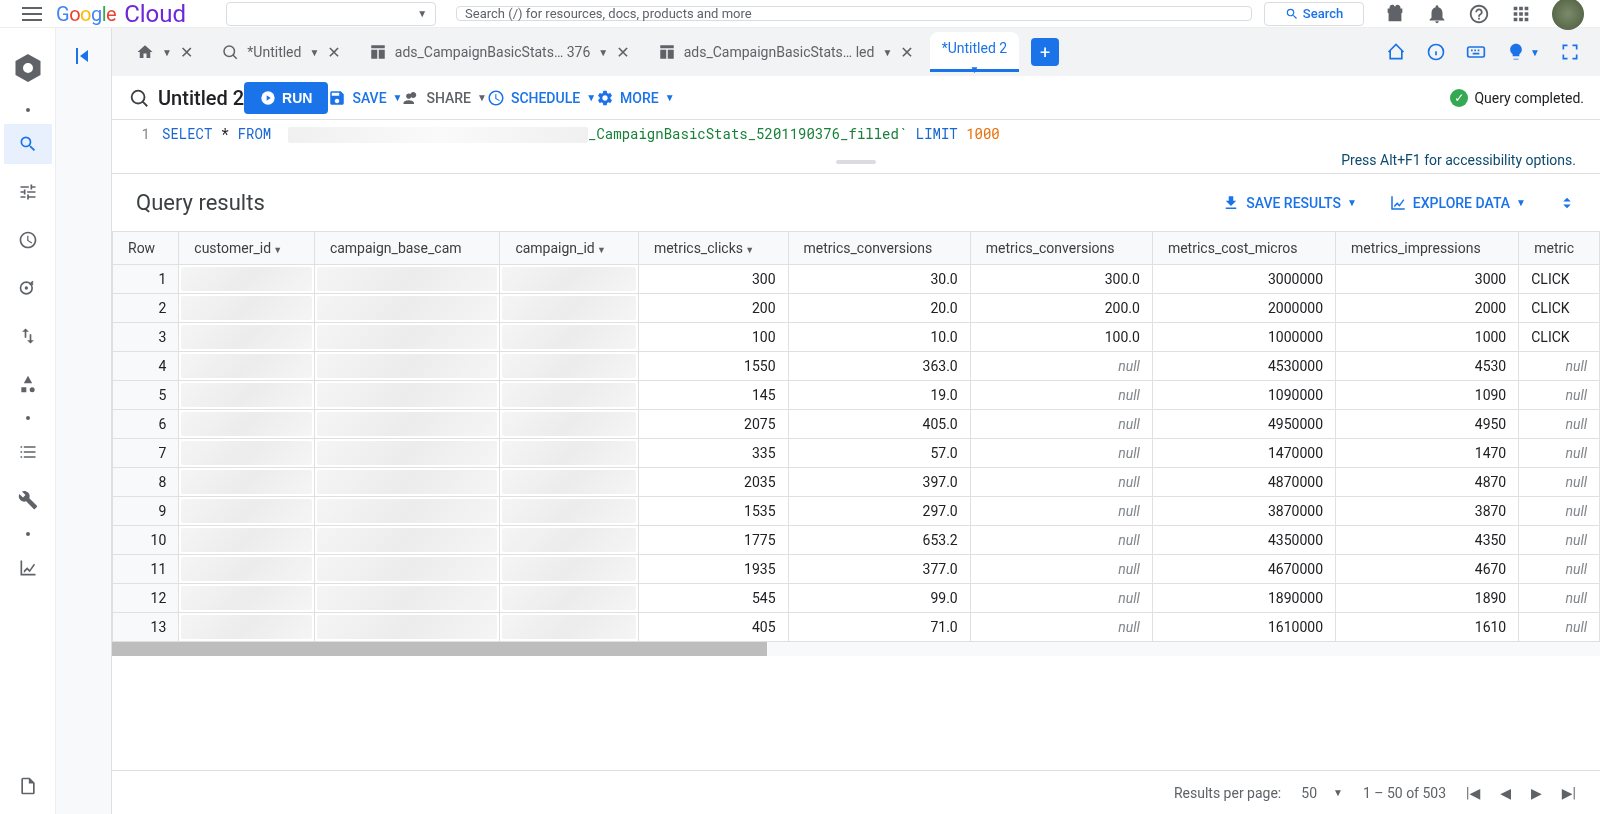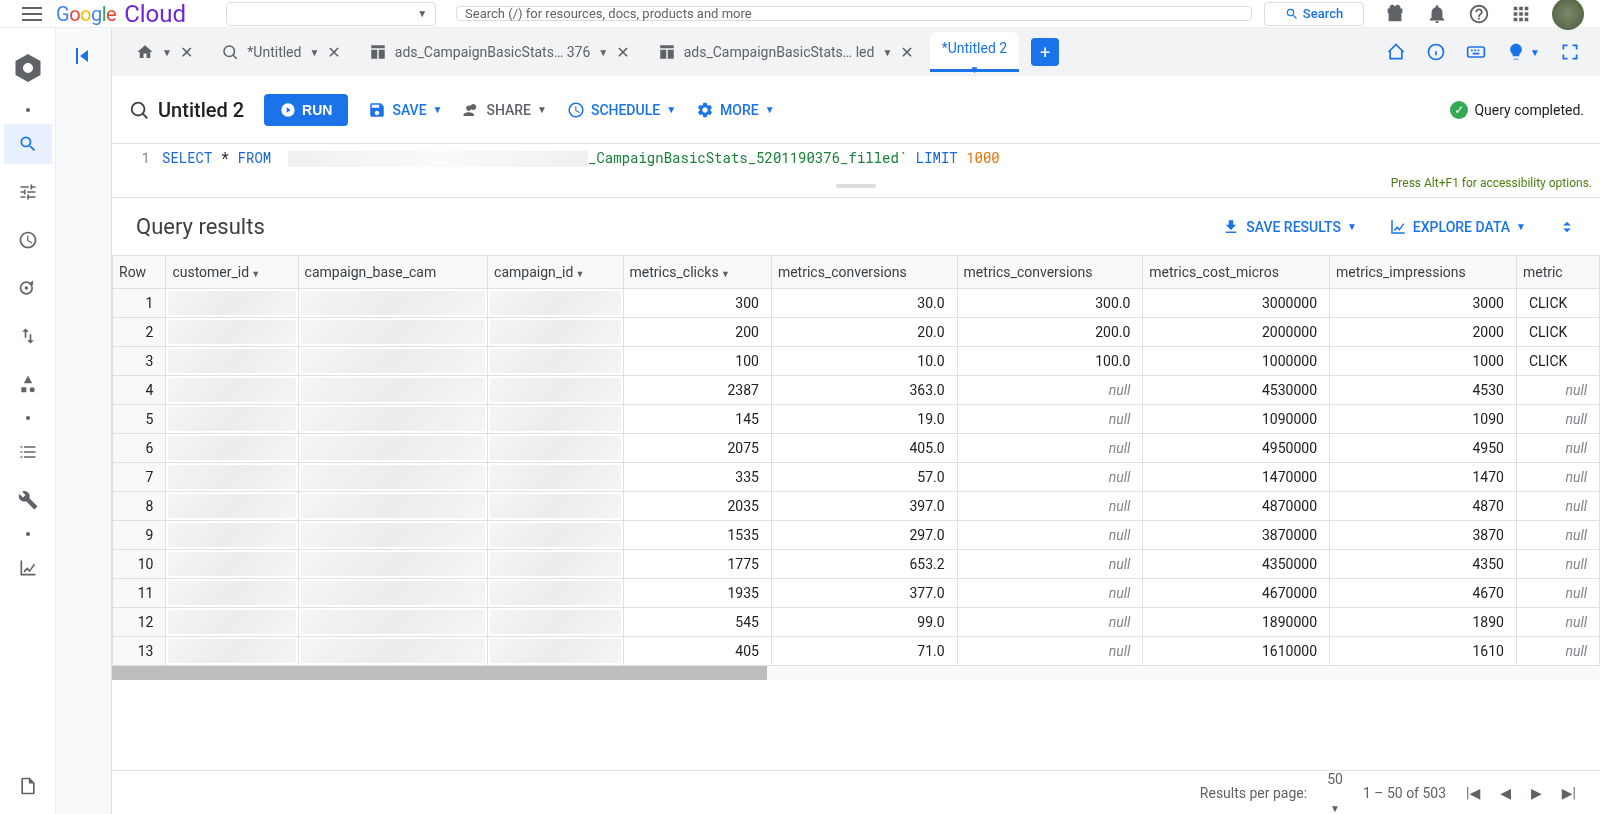--- a/index.html
+++ b/index.html
@@ -40,68 +40,68 @@
   .tab-bar { height: 48px; display: flex; align-items: center; padding: 0 12px; gap: 4px; background: #f1f3f4; }
   .tab { height: 40px; display: flex; align-items: center; padding: 0 12px; gap: 8px; background: transparent; border-radius: 8px 8px 0 0; color: #5f6368; cursor: pointer; font-size: 14px; }
   .tab.active { background: #fff; color: #1a73e8; border-bottom: 3px solid #1a73e8; flex-direction: column; }
   .tab .close { color: #5f6368; font-size: 16px; cursor: pointer; }
   .tab .drop { font-size: 10px; }
   .add-tab { width: 28px; height: 28px; background: #1a73e8; color: #fff; display: flex; align-items: center; justify-content: center; border-radius: 4px; cursor: pointer; font-size: 18px; margin-left: 8px; }
   .tab-right-icons { margin-left: auto; display: flex; align-items: center; gap: 20px; color: #1a73e8; padding-right: 8px; }
   .tab-right-icons > * { cursor: pointer; }
   
   
-  .toolbar { height: 68px; background: #fff; display: flex; align-items: center; padding: 0 16px; gap: 20px; border-bottom: 1px solid #e0e0e0; }
+  .toolbar { height: 44px; background: #fff; display: flex; align-items: center; padding: 0 16px; border-bottom: 1px solid #e0e0e0; }
   .toolbar .title { font-size: 20px; font-weight: 500; display: flex; align-items: center; gap: 8px; }
   .run-btn { background: #1a73e8; color: #fff; border: none; border-radius: 4px; padding: 8px 16px; display: flex; align-items: center; gap: 6px; font-weight: 600; cursor: pointer; font-size: 14px; }
   .toolbar-btn { display: flex; align-items: center; gap: 6px; color: #1a73e8; cursor: pointer; font-weight: 500; font-size: 14px; }
   .drop-caret { font-size: 10px; }
   .status { margin-left: auto; display: flex; align-items: center; gap: 6px; color: #202124; font-size: 14px; }
   .status .check { width: 18px; height: 18px; background: #34a853; border-radius: 50%; color: #fff; display: flex; align-items: center; justify-content: center; font-size: 12px; }
   
   
   .editor { background: #fff; display: flex; padding: 4px 0; font-family: "Roboto Mono", monospace; font-size: 14px; min-height: 30px; }
   .line-num { width: 50px; text-align: right; padding-right: 12px; color: #80868b; }
   .editor-line { flex: 1; }
   .kw-blue { color: #1967d2; }
   .kw-green { color: #188038; }
   .kw-orange { color: #e8710a; }
   .redacted { display: inline-block; width: 300px; height: 16px; background: linear-gradient(90deg, #f0f0f0, #fafafa, #f0f0f0); vertical-align: middle; border-radius: 2px; }
   .editor-hint { background: #fff; display: flex; justify-content: center; position: relative; height: 24px; border-bottom: 1px solid #e0e0e0; }
-  .editor-hint-text { position: absolute; right: 8px; top: 2px; font-size: 12px; color: #4d7c0f; }
+  .editor-hint-text { position: absolute; right: 24px; top: 2px; font-size: 14px; color: #0c4a6e; }
   .drag-handle { width: 40px; height: 4px; background: #dadce0; border-radius: 2px; align-self: center; cursor: ns-resize; }
   
   
   .results-header { background: #fff; display: flex; align-items: center; padding: 16px 24px; }
   .results-title { font-size: 22px; color: #3c4043; }
   .results-actions { margin-left: auto; display: flex; align-items: center; gap: 32px; color: #1a73e8; }
   .results-actions > * { cursor: pointer; display: flex; align-items: center; gap: 6px; font-weight: 500; }
   .expand-icon-v { color: #1a73e8; cursor: pointer; }
   
   
   .results-tabs { background: #fff; display: flex; gap: 32px; padding: 0 24px; border-bottom: 1px solid #e0e0e0; }
   .results-tab { padding: 12px 8px; color: #5f6368; cursor: pointer; font-weight: 500; font-size: 14px; letter-spacing: 0.3px; }
   .results-tab.active { color: #1a73e8; border-bottom: 3px solid #1a73e8; }
   
   
   .table-wrap { background: #fff; overflow: auto; flex: 1; position: relative; }
   table { border-collapse: collapse; width: 100%; font-size: 14px; }
-  th { text-align: left; padding: 8px 6px; background: #f8f9fa; border: 1px solid #e0e0e0; color: #3c4043; font-weight: 400; white-space: nowrap; }
+  th { text-align: left; padding: 8px 15px; background: #f8f9fa; border: 1px solid #e0e0e0; color: #3c4043; font-weight: 400; white-space: nowrap; }
   th.sortable::after { content: " ▼"; font-size: 9px; color: #5f6368; }
   td { padding: 6px 12px; border: 1px solid #e0e0e0; white-space: nowrap; }
   td.num { text-align: right; }
   td.row-num { text-align: right; background: #f8f9fa; }
   td.null-cell { color: #80868b; font-style: italic; }
   .blur-cell { position: relative; }
   .blur-cell::after { content: ""; position: absolute; inset: 2px; background: linear-gradient(135deg, #f5f5f5, #ececec, #f5f5f5); border-radius: 2px; }
   
   
   .pagination { position: absolute; bottom: 0; right: 0; left: 0; height: 44px; background: #fff; border-top: 1px solid #e0e0e0; display: flex; align-items: center; justify-content: flex-end; padding: 0 24px; gap: 20px; color: #5f6368; font-size: 14px; }
   .pagination .pg-btn { cursor: pointer; color: #5f6368; }
-  .pagination .pg-select { display: flex; align-items: center; gap: 16px; cursor: pointer; flex-direction: column; }
+  .pagination .pg-select { display: flex; align-items: center; gap: 16px; cursor: pointer; }
   
   
   .hscroll { height: 14px; background: #f8f9fa; position: relative; }
   .hscroll-thumb { position: absolute; left: 0; width: 44%; height: 100%; background: #bdbdbd; border-radius: 0; }
   
   svg { display: block; }
 </style>
 </head>
 <body>
 
@@ -452,21 +452,21 @@
               <td class="num">100.0</td>
               <td class="num">1000000</td>
               <td class="num">1000</td>
               <td>CLICK</td>
             </tr>
             <tr>
               <td class="row-num">4</td>
               <td class="blur-cell">&nbsp;</td>
               <td class="blur-cell">&nbsp;</td>
               <td class="blur-cell">&nbsp;</td>
-              <td class="num">2387</td>
+              <td class="num">1550</td>
               <td class="num">363.0</td>
               <td class="num null-cell num"><i>null</i></td>
               <td class="num">4530000</td>
               <td class="num">4530</td>
               <td class=" null-cell num"><i>null</i></td>
             </tr>
             <tr>
               <td class="row-num">5</td>
               <td class="blur-cell">&nbsp;</td>
               <td class="blur-cell">&nbsp;</td>

